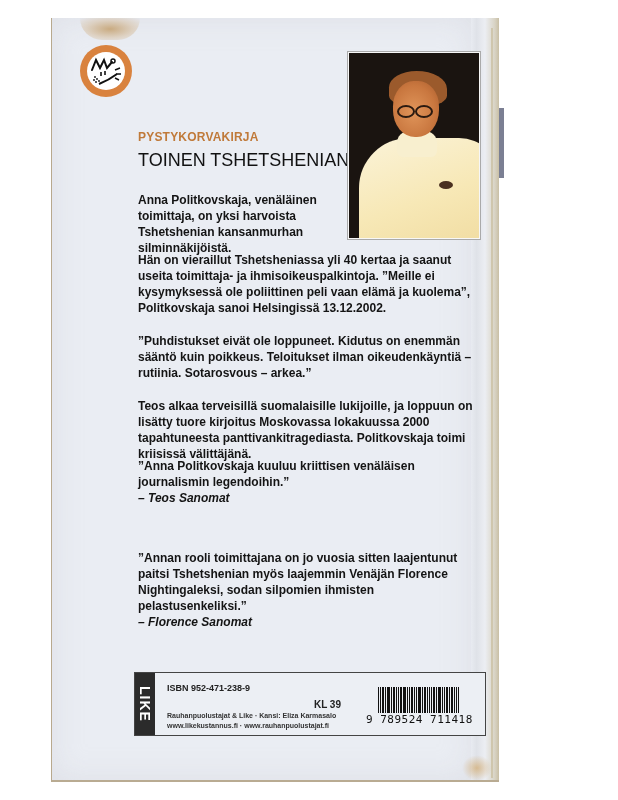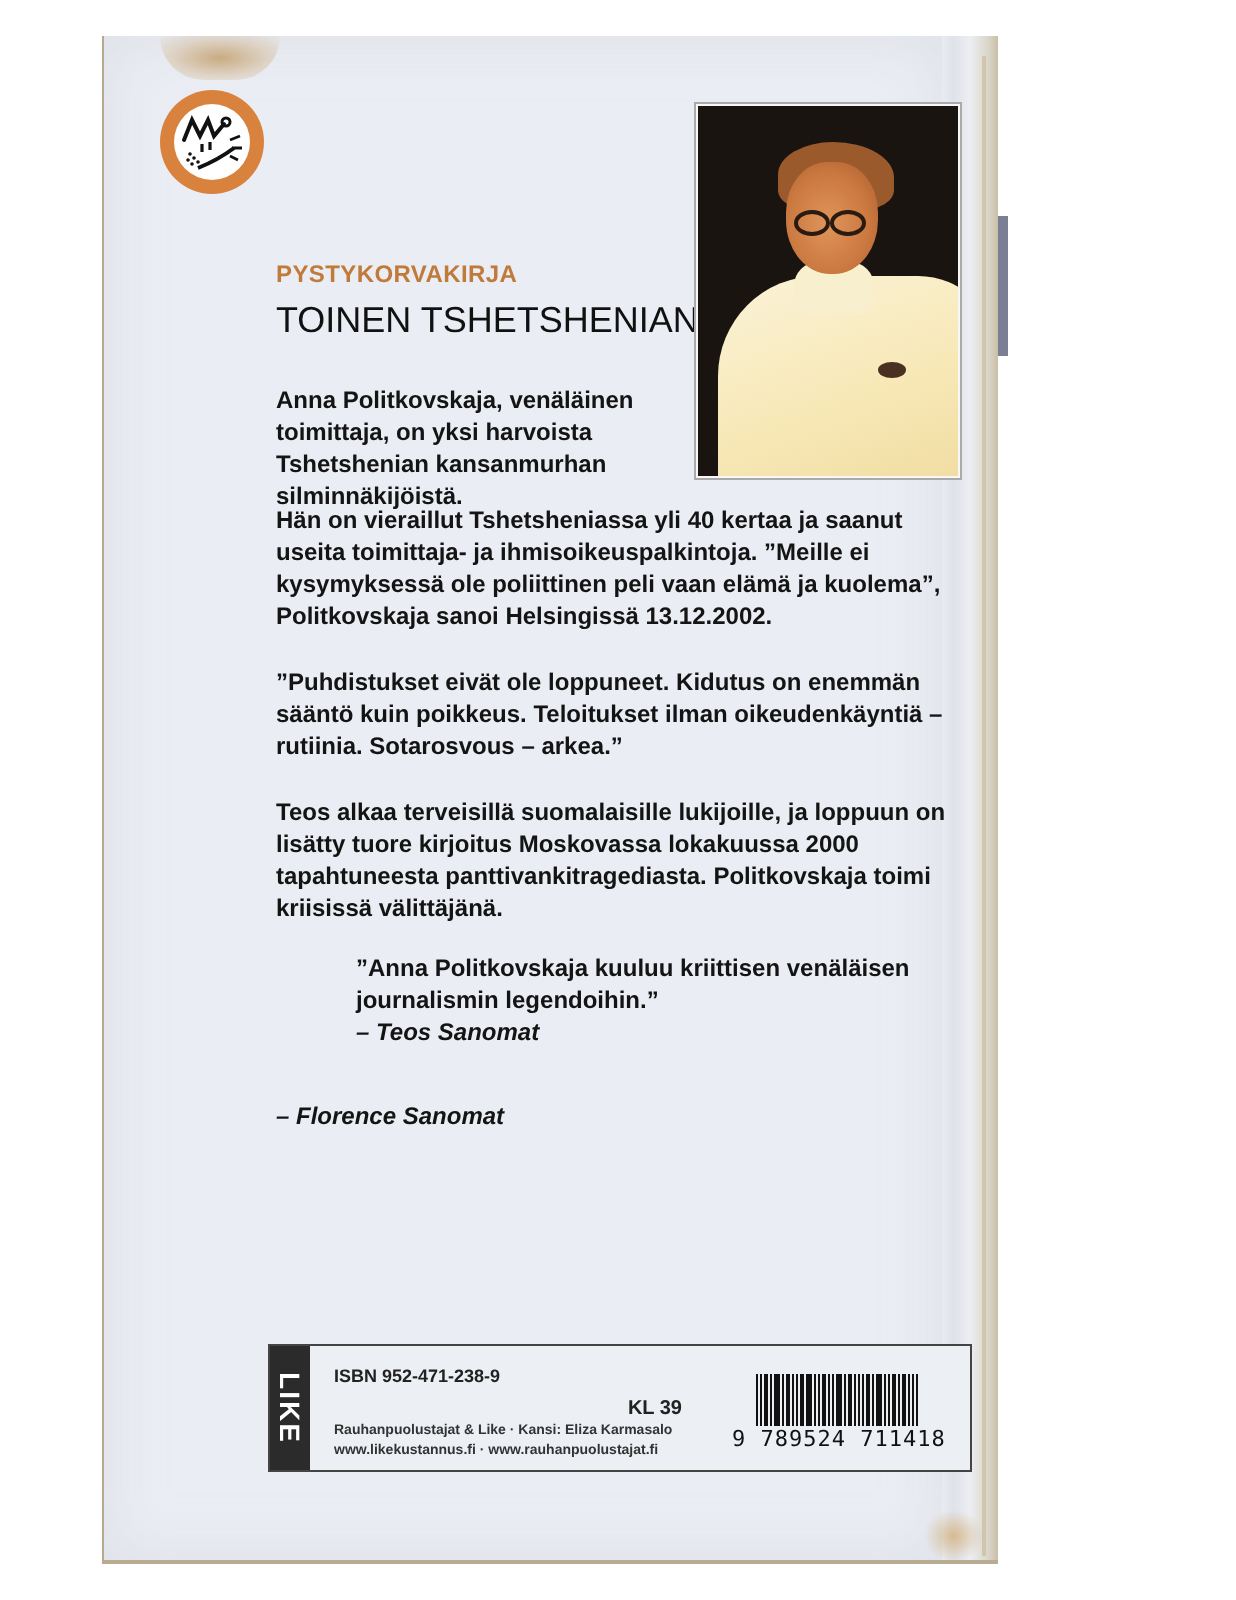--- a/index.html
+++ b/index.html
@@ -65,21 +65,21 @@
     }
     .photo .glasses span { position: absolute; top: 0; width: 14px; height: 9px; border: 2px solid #2a1a10; border-radius: 50%; }
     .photo .brooch { position: absolute; left: 90px; top: 128px; width: 14px; height: 8px; background: #4a3020; border-radius: 50%; }
     .para {
       position: absolute; left: 138px; font-size: 12px; line-height: 16px; color: #141414; font-weight: bold;
     }
     .p1 { top: 192px; width: 210px; }
     .p1b { top: 252px; width: 345px; }
     .p2 { top: 333px; width: 345px; }
     .p3 { top: 398px; width: 345px; }
-    .p4 { top: 476px; width: 345px; margin-left: 40px; }
+    .p4 { top: 458px; width: 345px; }
     .p5 { top: 550px; width: 345px; }
     .src { font-style: italic; display: block; }
     .info-box {
       position: absolute; left: 134px; top: 672px; width: 214px; height: 62px;
       border: 1px solid #444; background: #eceff4;
     }
     .like-bar {
       position: absolute; left: 0; top: 0; width: 20px; height: 62px; background: #2b2b2b; color: #fff;
       display: flex; align-items: center; justify-content: center;
     }
@@ -141,20 +141,21 @@
 <div class="para p1">Anna Politkovskaja, venäläinen toimittaja, on yksi harvoista Tshetshenian kansanmurhan silminnäkijöistä.</div>
 <div class="para p1b">Hän on vieraillut Tshetsheniassa yli 40 kertaa ja saanut useita toimittaja- ja ihmisoikeuspalkintoja. ”Meille ei kysymyksessä ole poliittinen peli vaan elämä ja kuolema”, Politkovskaja sanoi Helsingissä 13.12.2002.</div>
 <div class="para p2">”Puhdistukset eivät ole loppuneet. Kidutus on enemmän sääntö kuin poikkeus. Teloitukset ilman oikeudenkäyntiä – rutiinia. Sotarosvous – arkea.”</div>
 <div class="para p3">Teos alkaa terveisillä suomalaisille lukijoille, ja loppuun on lisätty tuore kirjoitus Moskovassa lokakuussa 2000 tapahtuneesta panttivankitragediasta. Politkovskaja toimi kriisissä välittäjänä.</div>
 
 <div class="para p4">
   <span>”Anna Politkovskaja kuuluu kriittisen venäläisen journalismin legendoihin.”</span>
   <span class="src">– Teos Sanomat</span>
 </div>
 <div class="para p5">
+  <span>”Annan rooli toimittajana on jo vuosia sitten laajentunut paitsi Tshetshenian myös laajemmin Venäjän Florence Nightingaleksi, sodan silpomien ihmisten pelastusenkeliksi.”</span>
   <span class="src">– Florence Sanomat</span>
 </div>
 
 <div class="info-box">
   <div class="like-bar">
       <span>LIKE</span>
     </div>
   <div class="isbn">ISBN 952-471-238-9</div>
   <div class="kl">KL 39</div>
   <div class="credits">

